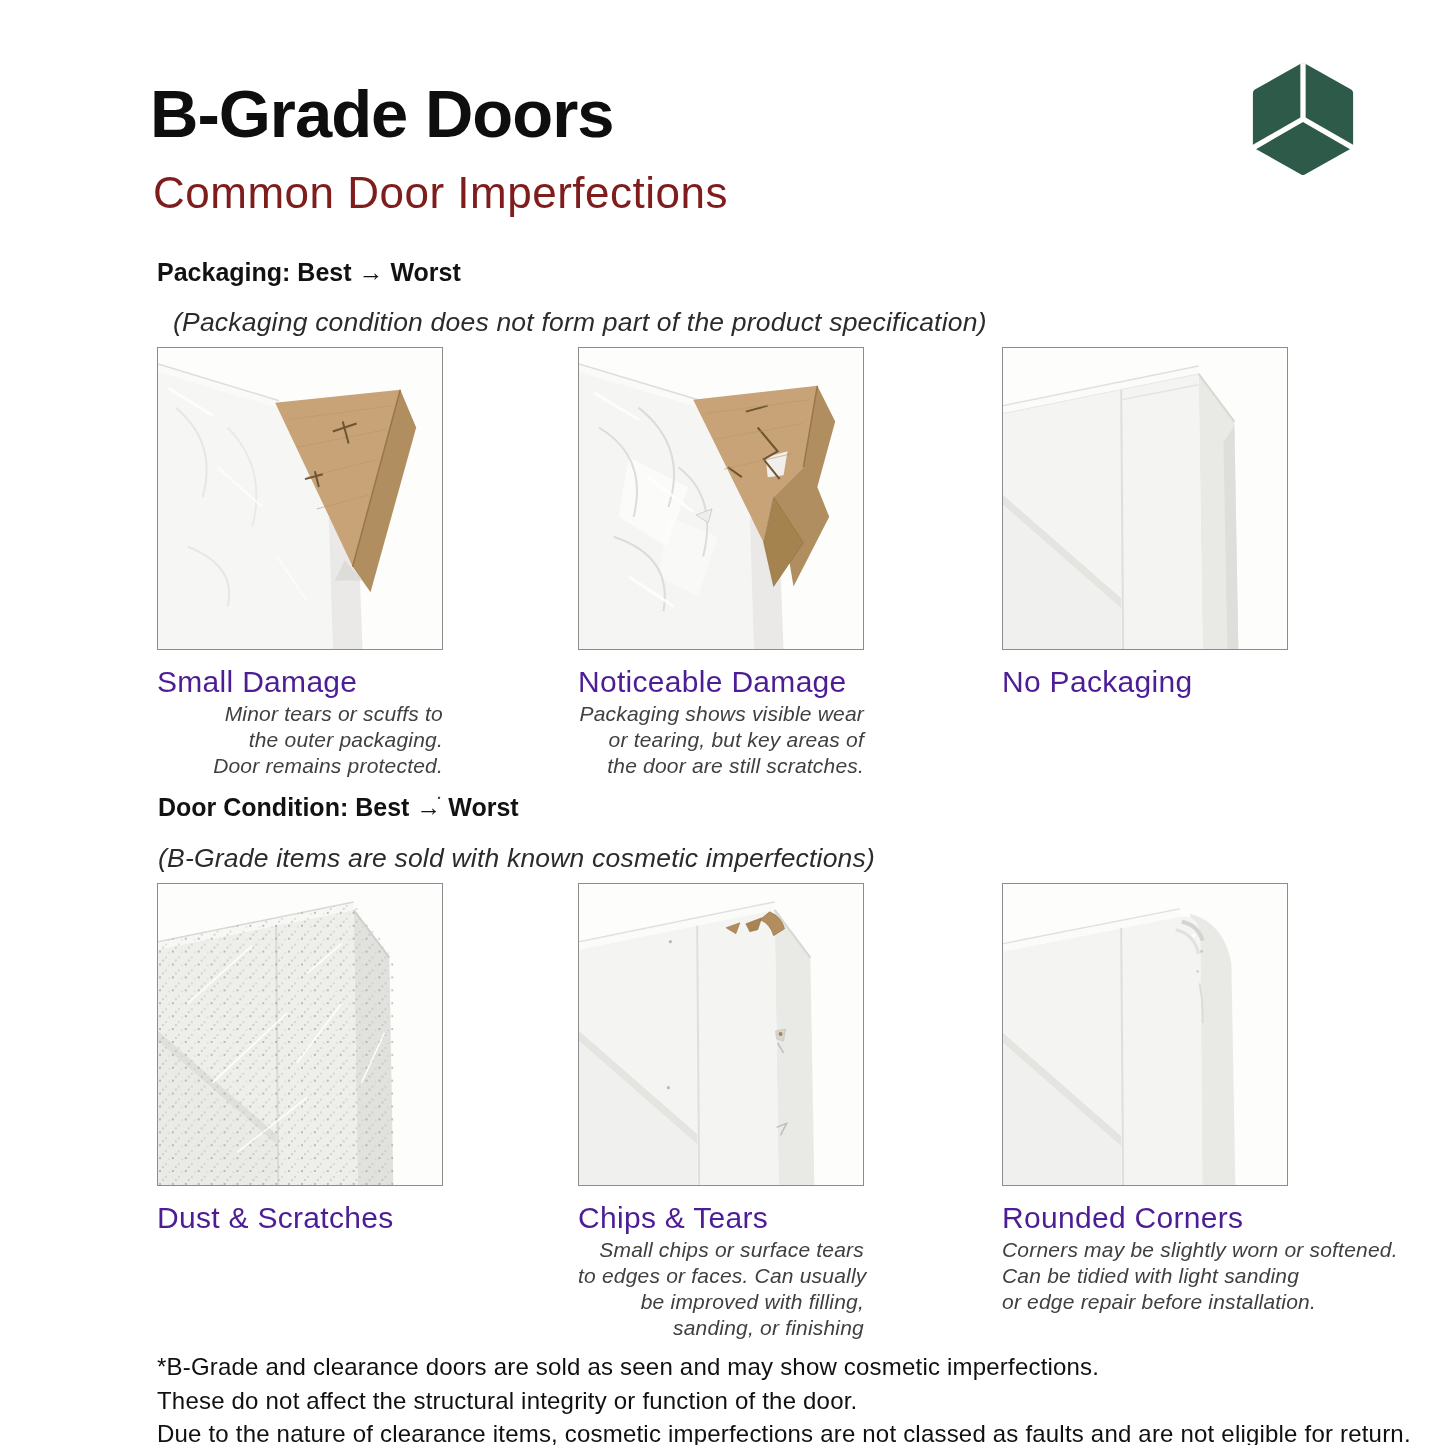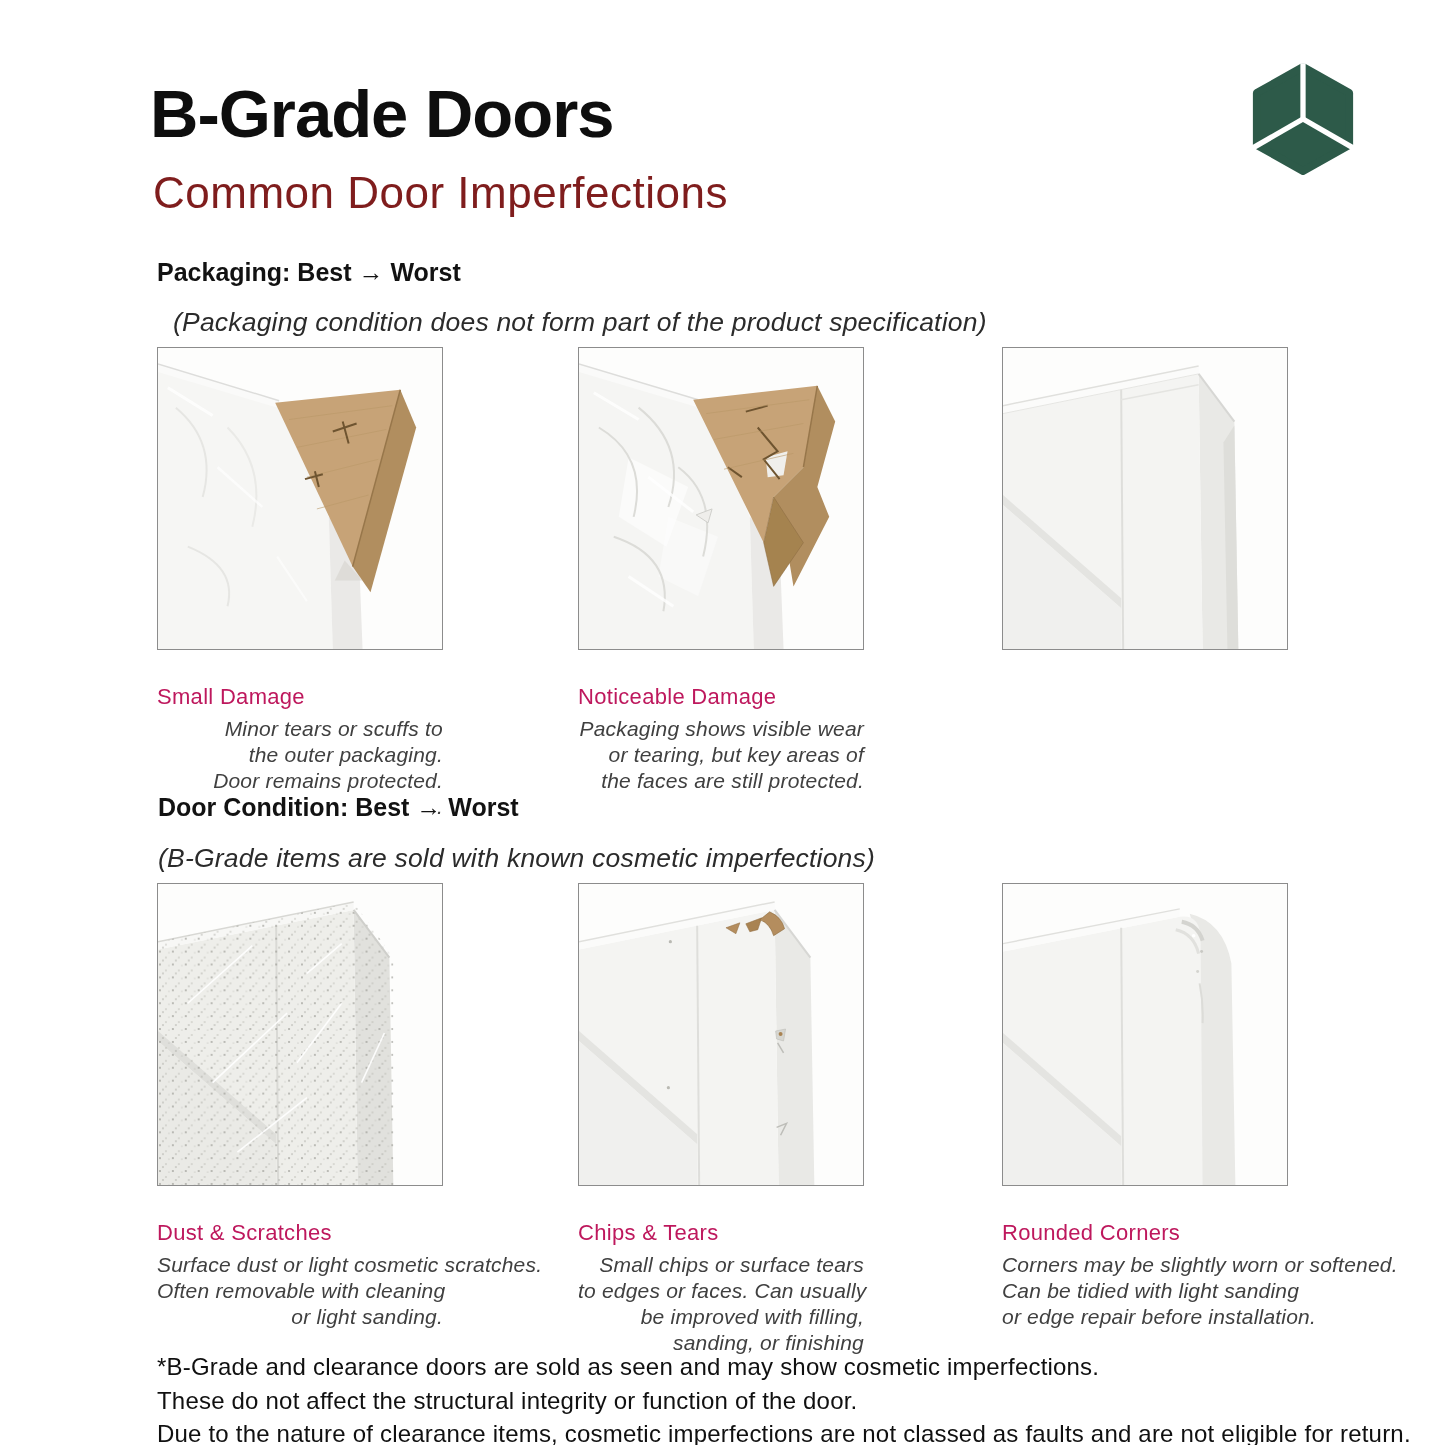--- a/index.html
+++ b/index.html
@@ -30,21 +30,21 @@
   #card-0 { left:157px;  top:347px; }
   #card-1 { left:578px;  top:347px; }
   #card-2 { left:1002px; top:347px; }
   #card-3 { left:157px;  top:883px; }
   #card-4 { left:578px;  top:883px; }
   #card-5 { left:1002px; top:883px; }
 
   .photo { width:286px; height:303px; border:1.5px solid #8c8c8c; background:#fff; }
   .photo svg { display:block; width:100%; height:100%; }
 
-  .card-title { margin-top:28px; font-size:22px; line-height:38px; color:#be185d;
+  .card-title { margin-top:13px; font-size:30px; line-height:38px; color:#4c1d95;
                 letter-spacing:0.3px; font-weight:400; white-space:nowrap; }
   .card-desc  { font-size:21px; line-height:26px; font-style:italic;
                 color:#404040; letter-spacing:0.2px;text-align:right; }
   .card-desc div { white-space:nowrap; }
 
   .footer { position:absolute; left:157px; top:1350px; font-size:24px; line-height:33.5px;
             color:#101010; letter-spacing:0.2px; }
   .footer div { white-space:nowrap; }
 </style>
 </head>
@@ -152,41 +152,42 @@
           <line x1="136" y1="92" x2="226" y2="76"></line>
           <line x1="146" y1="122" x2="216" y2="106"></line>
         </g>
         <line x1="240" y1="38" x2="226" y2="120" stroke="#97764a" stroke-width="1.5"></line>
       </svg>
     </div>
     <div class="card-title">Noticeable Damage</div>
     <div class="card-desc">
       <div>Packaging shows visible wear</div>
       <div>or tearing, but key areas of</div>
-      <div>the faces are still protected.</div>
+      <div>the door are still scratches.</div>
     </div>
   </div>
 
   <div class="card" id="card-2">
     <div class="photo">
       <svg viewBox="0 0 286 303">
         <rect width="286" height="303" fill="#fdfdfc"></rect>
         <polygon points="197,26 233,74 237,303 201,303" fill="#e9e9e6"></polygon>
         <polygon points="222,95 233,78 237,303 226,303" fill="#dededa"></polygon>
         <polygon points="0,66 197,26 201,303 0,303" fill="#f4f4f2"></polygon>
         <polygon points="0,58 197,18 197,26 0,66" fill="#fbfbfa"></polygon>
         <line x1="0" y1="58" x2="197" y2="18" stroke="#e0e0dd" stroke-width="1.5"></line>
         <line x1="0" y1="66" x2="197" y2="26" stroke="#e6e6e3" stroke-width="1"></line>
         <line x1="119" y1="42" x2="121" y2="303" stroke="#dededb" stroke-width="2"></line>
         <line x1="119" y1="52" x2="197" y2="37" stroke="#e4e4e1" stroke-width="1.5"></line>
         <polygon points="0,148 119,252 119,262 0,158" fill="#e4e4e1"></polygon>
         <polygon points="0,158 119,262 119,303 0,303" fill="#f0f0ee"></polygon>
         <path d="M197,26 L233,74" stroke="#d7d7d4" stroke-width="2"></path>
       </svg>
     </div>
+    <div class="card-title">No Packaging</div>
   </div>
 
   <div class="sec-head" id="sec2-head">
     <span class="lbl">Door Condition:</span>
     <span class="rng">Best → Worst</span>
   </div>
   <div class="sec-note" id="sec2-note">(B-Grade items are sold with known cosmetic imperfections)</div>
 
   <div class="card" id="card-3">
     <div class="photo">
@@ -213,25 +214,20 @@
           <line x1="55" y1="200" x2="130" y2="130"></line>
           <line x1="140" y1="180" x2="185" y2="120"></line>
           <line x1="80" y1="270" x2="150" y2="215"></line>
           <line x1="205" y1="200" x2="228" y2="150"></line>
           <line x1="150" y1="90" x2="185" y2="60"></line>
         </g>
         <path d="M197,26 L233,74" stroke="#cfcfcb" stroke-width="2"></path>
       </svg>
     </div>
     <div class="card-title">Dust &amp; Scratches</div>
-    <div class="card-desc">
-      <div>Surface dust or light cosmetic scratches.</div>
-      <div>Often removable with cleaning</div>
-      <div>or light sanding.</div>
-    </div>
   </div>
 
   <div class="card" id="card-4">
     <div class="photo">
       <svg viewBox="0 0 286 303">
         <rect width="286" height="303" fill="#fdfdfc"></rect>
         <polygon points="197,26 233,74 237,303 201,303" fill="#e9e9e6"></polygon>
         <polygon points="0,66 197,26 201,303 0,303" fill="#f4f4f2"></polygon>
         <polygon points="0,58 197,18 197,26 0,66" fill="#fbfbfa"></polygon>
         <line x1="0" y1="58" x2="197" y2="18" stroke="#e0e0dd" stroke-width="1.5"></line>

